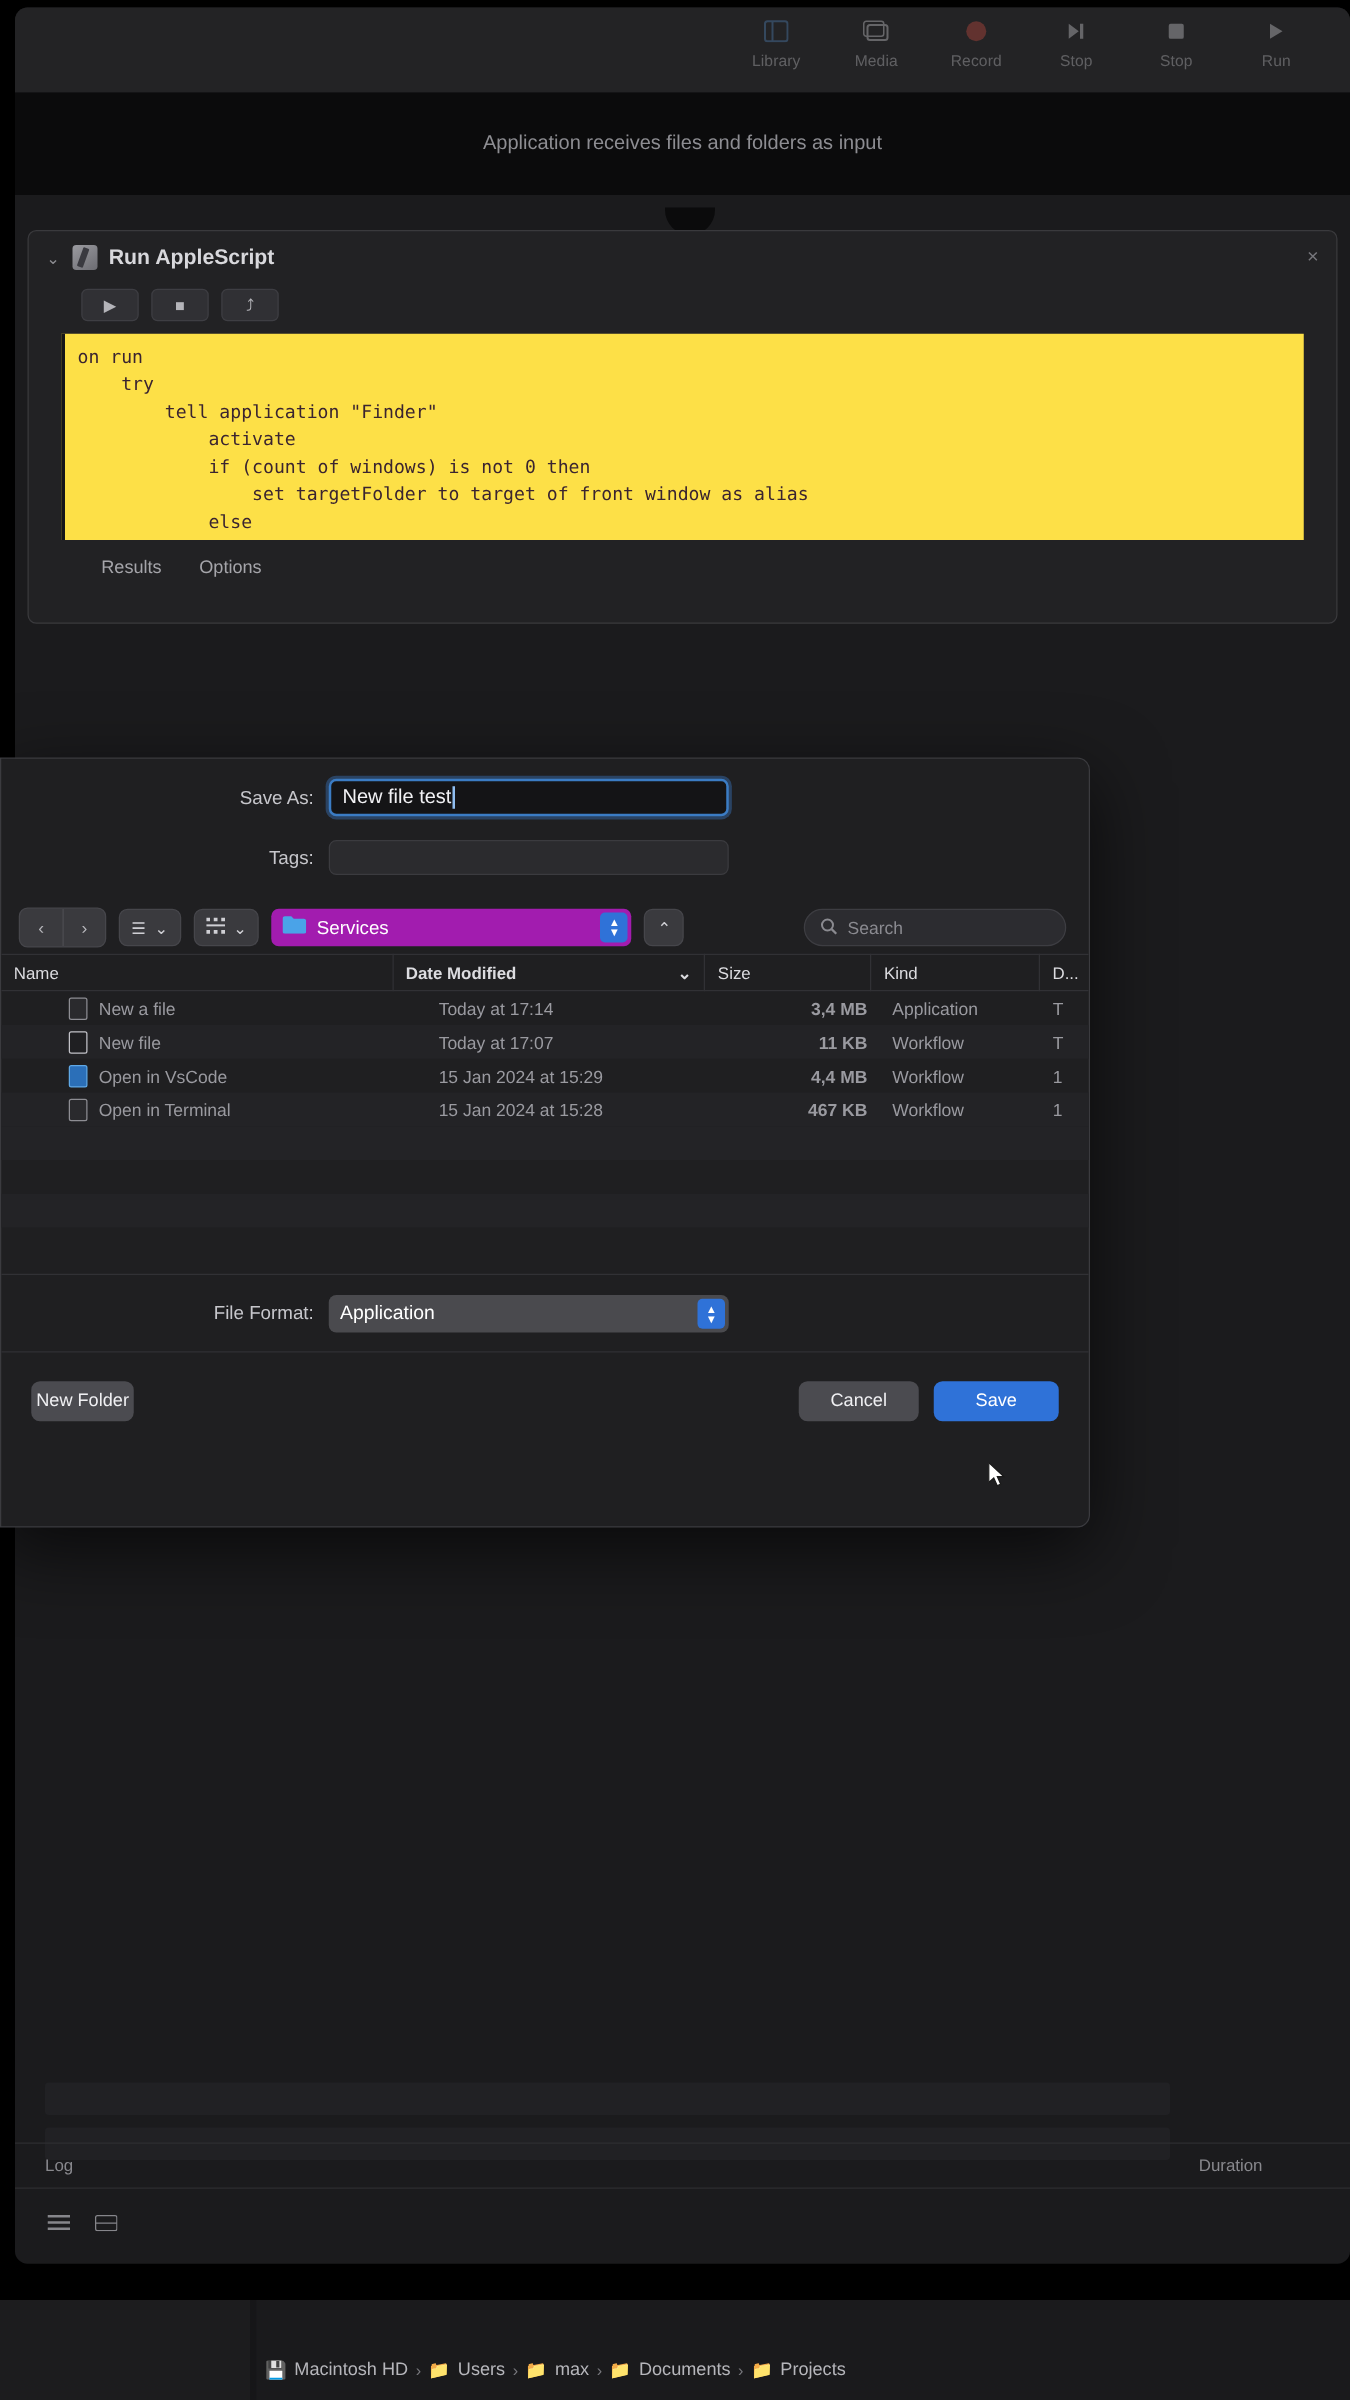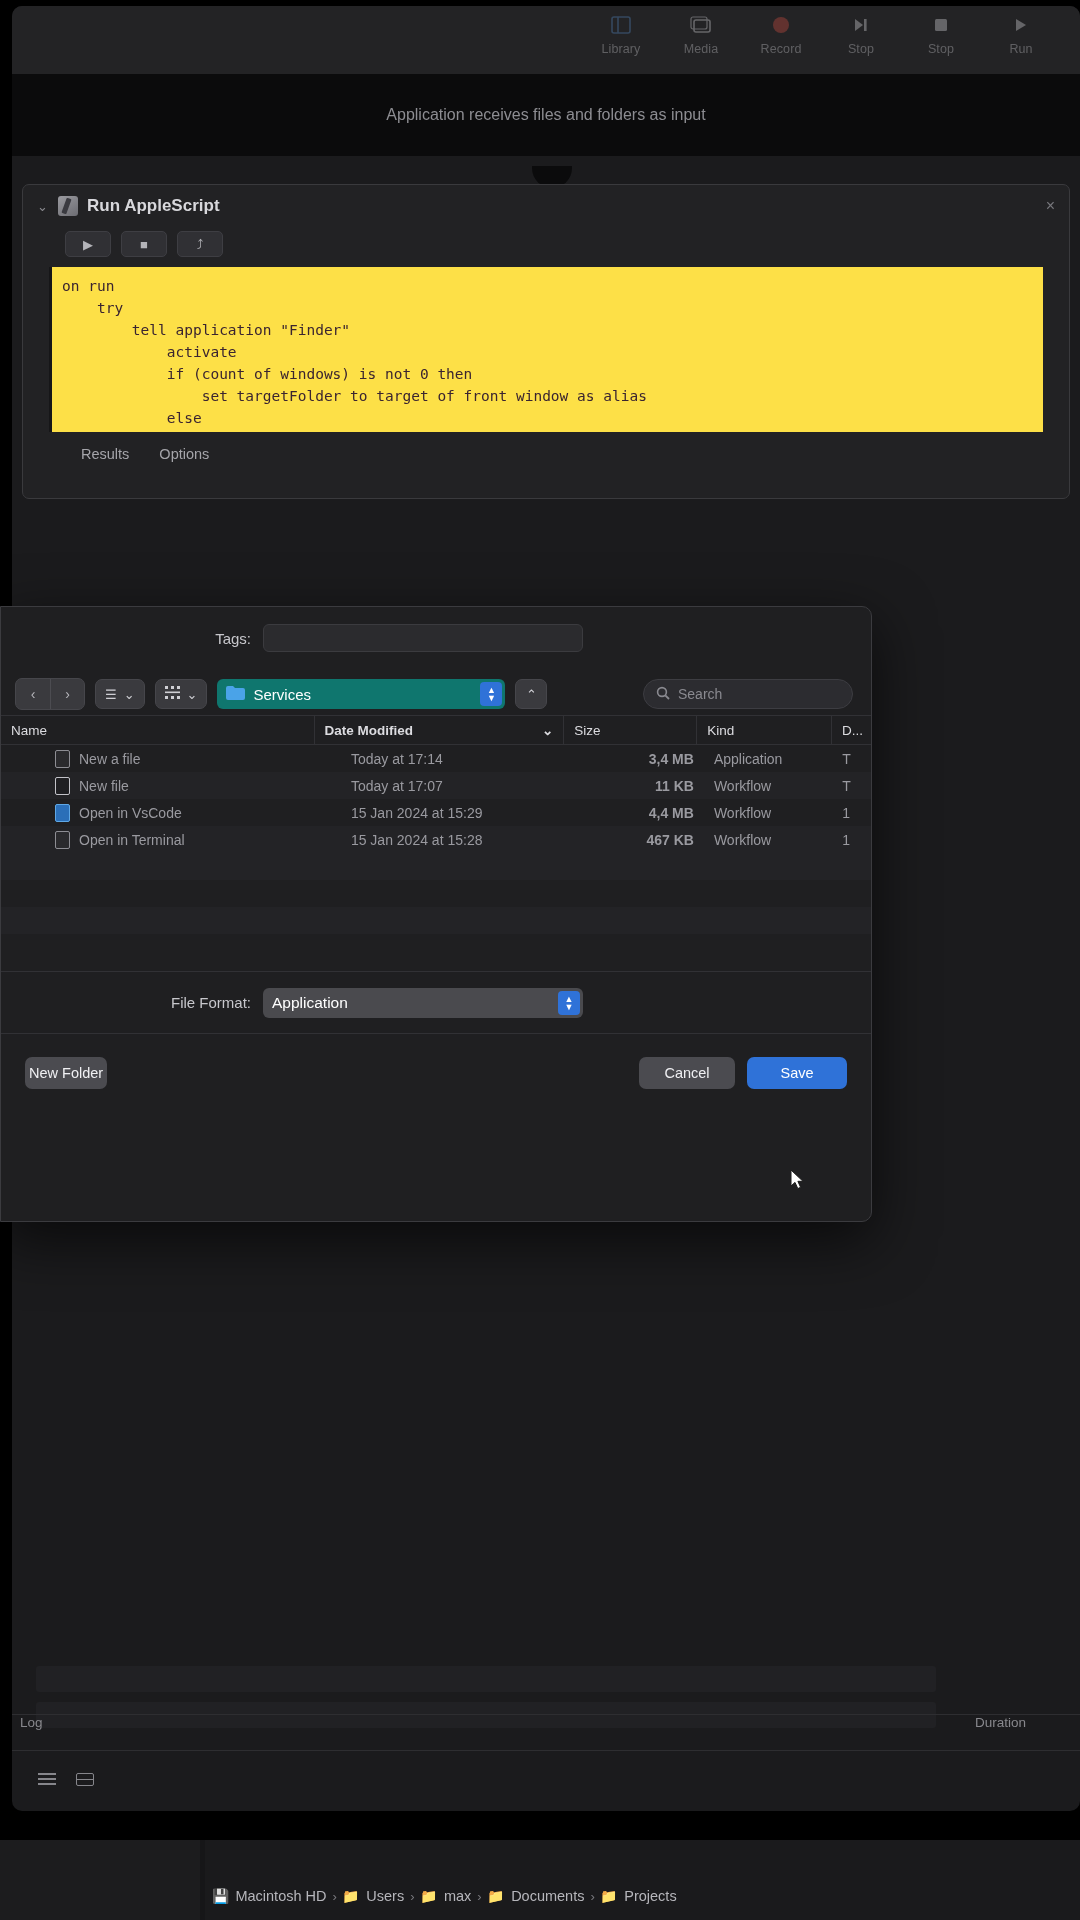--- a/index.html
+++ b/index.html
@@ -130,22 +130,22 @@
   .card-tabs {
     display: flex; gap: 30px; padding: 14px 0 0 58px;
     font-size: 14.5px; color: #a5a5aa;
   }
 
   
   .log-bar {
     position: absolute; left: 0; bottom: 61px;
     width: 100%; height: 36px;
     border-top: 1px solid #2e2e31;
-    display: flex; 
-    padding: 0 8px;
+    display: flex; align-items: center;
+    padding: 0 24px;
     font-size: 13.5px; color: #88888d;
   }
   .log-bar .dur { margin-left: auto; margin-right: 46px; }
   .log-rows {
     position: absolute; left: 0; bottom: 61px;
     width: 100%; height: 120px;
   }
   .log-row {
     position: absolute; left: 24px;
     width: 900px; height: 26px;
@@ -252,21 +252,21 @@
   .seg-btn {
     height: 30px; padding: 0 9px;
     background: #3a3a3e; border: 1px solid #46464b;
     border-radius: 7px;
     display: flex; align-items: center; gap: 7px;
     color: #cfcfd4; font-size: 13px;
   }
   .path-popup {
     flex: 1; max-width: 288px;
     height: 30px;
-    background: #0f766e;
+    background: #a21caf;
     border-radius: 6px;
     display: flex; align-items: center;
     padding: 0 4px 0 9px;
     gap: 8px;
     position: relative;
   }
   .path-popup .label {
     font-size: 15px; color: #fff; font-weight: 500;
   }
   .blue-stepper {
@@ -536,20 +536,27 @@
     </span>
     <span class="bc-sep">›</span>
     <span class="bc-item">
       <span class="bc-ico fold-ico">📁</span>
       <span>Projects</span>
     </span>
   </div>
 
   <div class="save-sheet">
 
+    <div class="field-row">
+      <div class="field-label">Save As:</div>
+      <div class="saveas-input">
+        <span>New file test</span>
+          <span class="caret"></span>
+      </div>
+    </div>
 
     <div class="field-row">
       <div class="field-label">Tags:</div>
       <div class="tags-input"></div>
     </div>
 
     <div class="nav-row">
       <div class="seg">
         <div>‹</div>
         <div>›</div>

